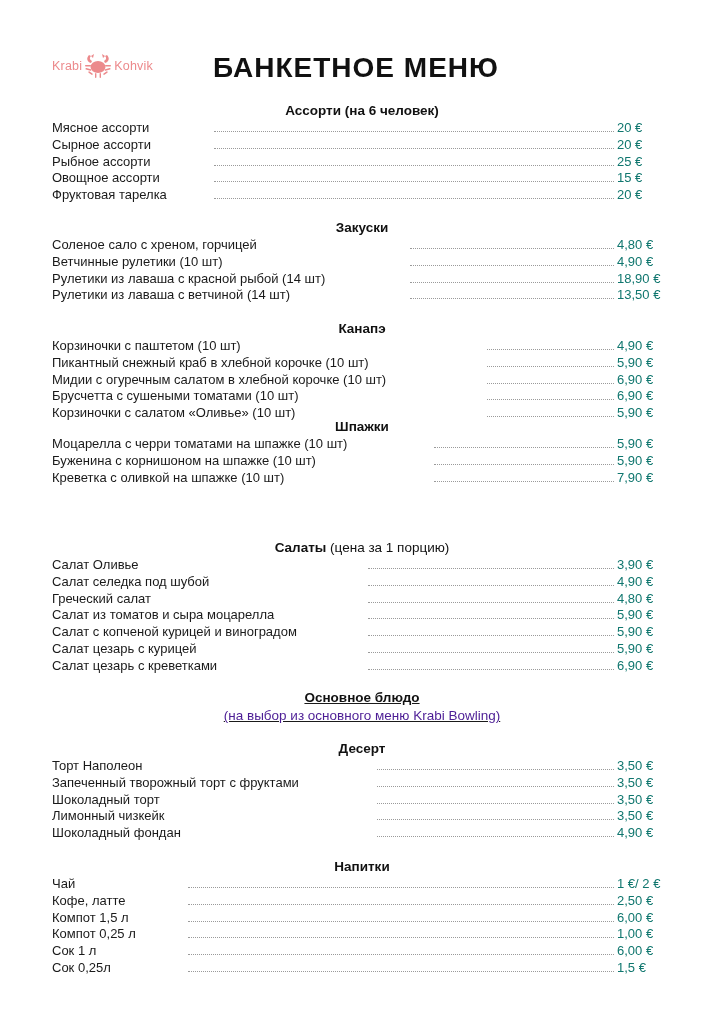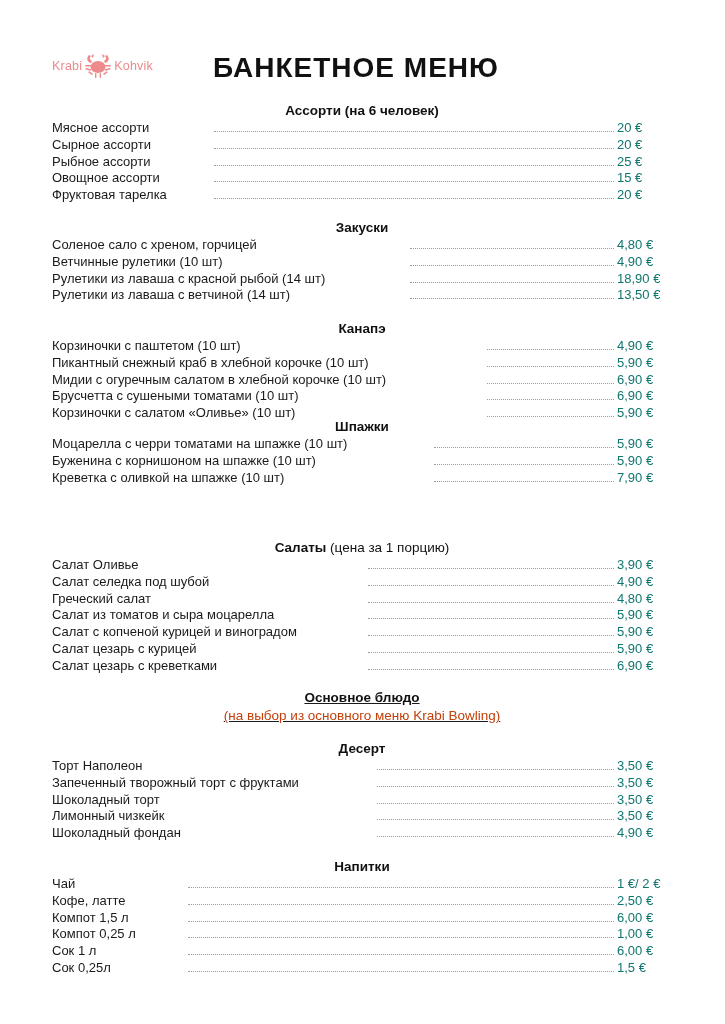--- a/index.html
+++ b/index.html
@@ -7,21 +7,21 @@
          font-family: "Liberation Sans", "DejaVu Sans", sans-serif; color: #1a1a1a; }
   .logo { position: absolute; left: 52px; top: 52px; height: 28px; display: flex; align-items: center;
           color: #ec8a8c; font-size: 12.5px; letter-spacing: 0.2px; }
   .logo .crab { width: 30px; height: 28px; margin: 0 1px; }
   .title { position: absolute; left: 213px; top: 52px; font-size: 28px; font-weight: bold;
            letter-spacing: 1px; color: #111; white-space: nowrap; }
   .section { position: absolute; left: 52px; width: 620px; }
   .sec-title { text-align: center; font-size: 13.5px; font-weight: bold; height: 18px; line-height: 18px;
                margin-left: 0; width: 620px; color: #111; }
   .sec-title .light { font-weight: normal; text-align: right; }
-  .sec-sub { text-align: center; font-size: 13.5px; height: 17px; line-height: 17px; color: #c2410c; }
+  .sec-sub { text-align: center; font-size: 13.5px; height: 17px; line-height: 17px; color: #4c1d95; }
   .row { position: relative; height: 16.8px; line-height: 16.8px; font-size: 13px; white-space: nowrap; text-decoration: underline; }
   .row .name { position: absolute; left: 0; top: 0; color: #1a1a1a; }
   .row .dots { position: absolute; top: 11px; height: 0; border-bottom: 1px dotted #9a9a9a; }
   .row .price { position: absolute; left: 565px; top: 0; color: #0f766e; }
 </style>
 </head>
 <body>
 
 <div class="logo">
   <span>Krabi</span>

